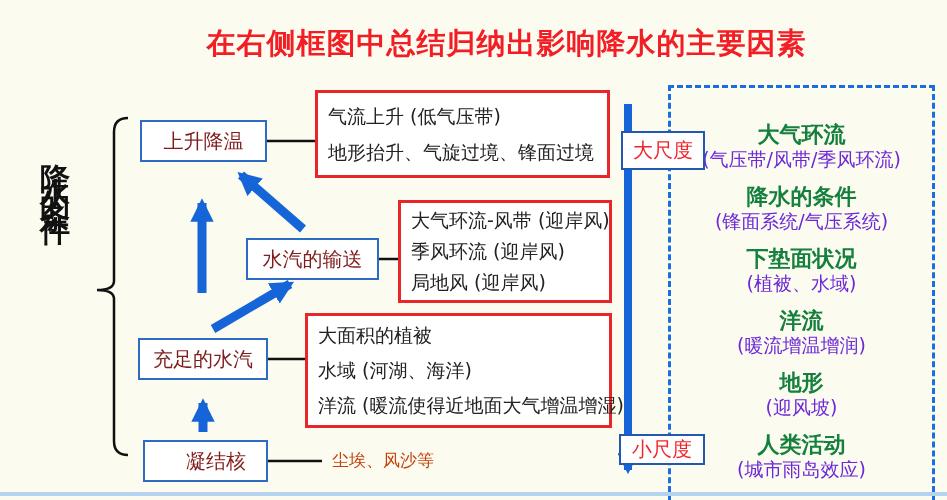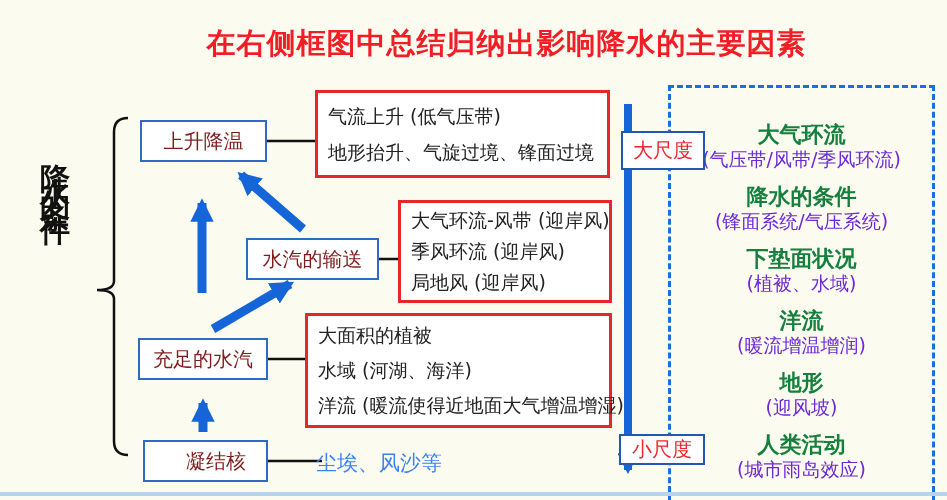--- a/index.html
+++ b/index.html
@@ -39,22 +39,22 @@
     font-size: 19px; padding: 4px 10px; white-space: nowrap; overflow: visible;
   }
   .rbox .line { white-space: nowrap; }
   .rbox.r1 { left: 315px; top: 90px;  width: 295px; height: 88px; }
   .rbox.r1 .line { line-height: 36px; }
   .rbox.r2 { left: 398px; top: 200px; width: 214px; height: 103px; }
   .rbox.r2 .line { line-height: 31px; }
   .rbox.r3 { left: 305px; top: 313px; width: 307px; height: 115px; }
   .rbox.r3 .line { line-height: 35px; }
   .nuclei-note {
-    position: absolute; left: 316px; top: 449px;
-    font-size: 21px; color: #3b82f6; white-space: nowrap;
+    position: absolute; left: 332px; top: 449px;
+    font-size: 17px; color: #c2410c; white-space: nowrap;
   }
   .scale-box {
     position: absolute; background: #fff; border: 2px solid #2457b0;
     display: flex; align-items: center; justify-content: center;
     font-size: 20px; color: #f0252b; white-space: nowrap; z-index: 3;
   }
   .scale-box.large { left: 621px; top: 131px; width: 84px; height: 39px; }
   .scale-box.small { left: 619px; top: 434px; width: 86px; height: 31px; }
   .factors-panel {
     position: absolute; left: 668px; top: 85px; width: 267px; height: 416px;

